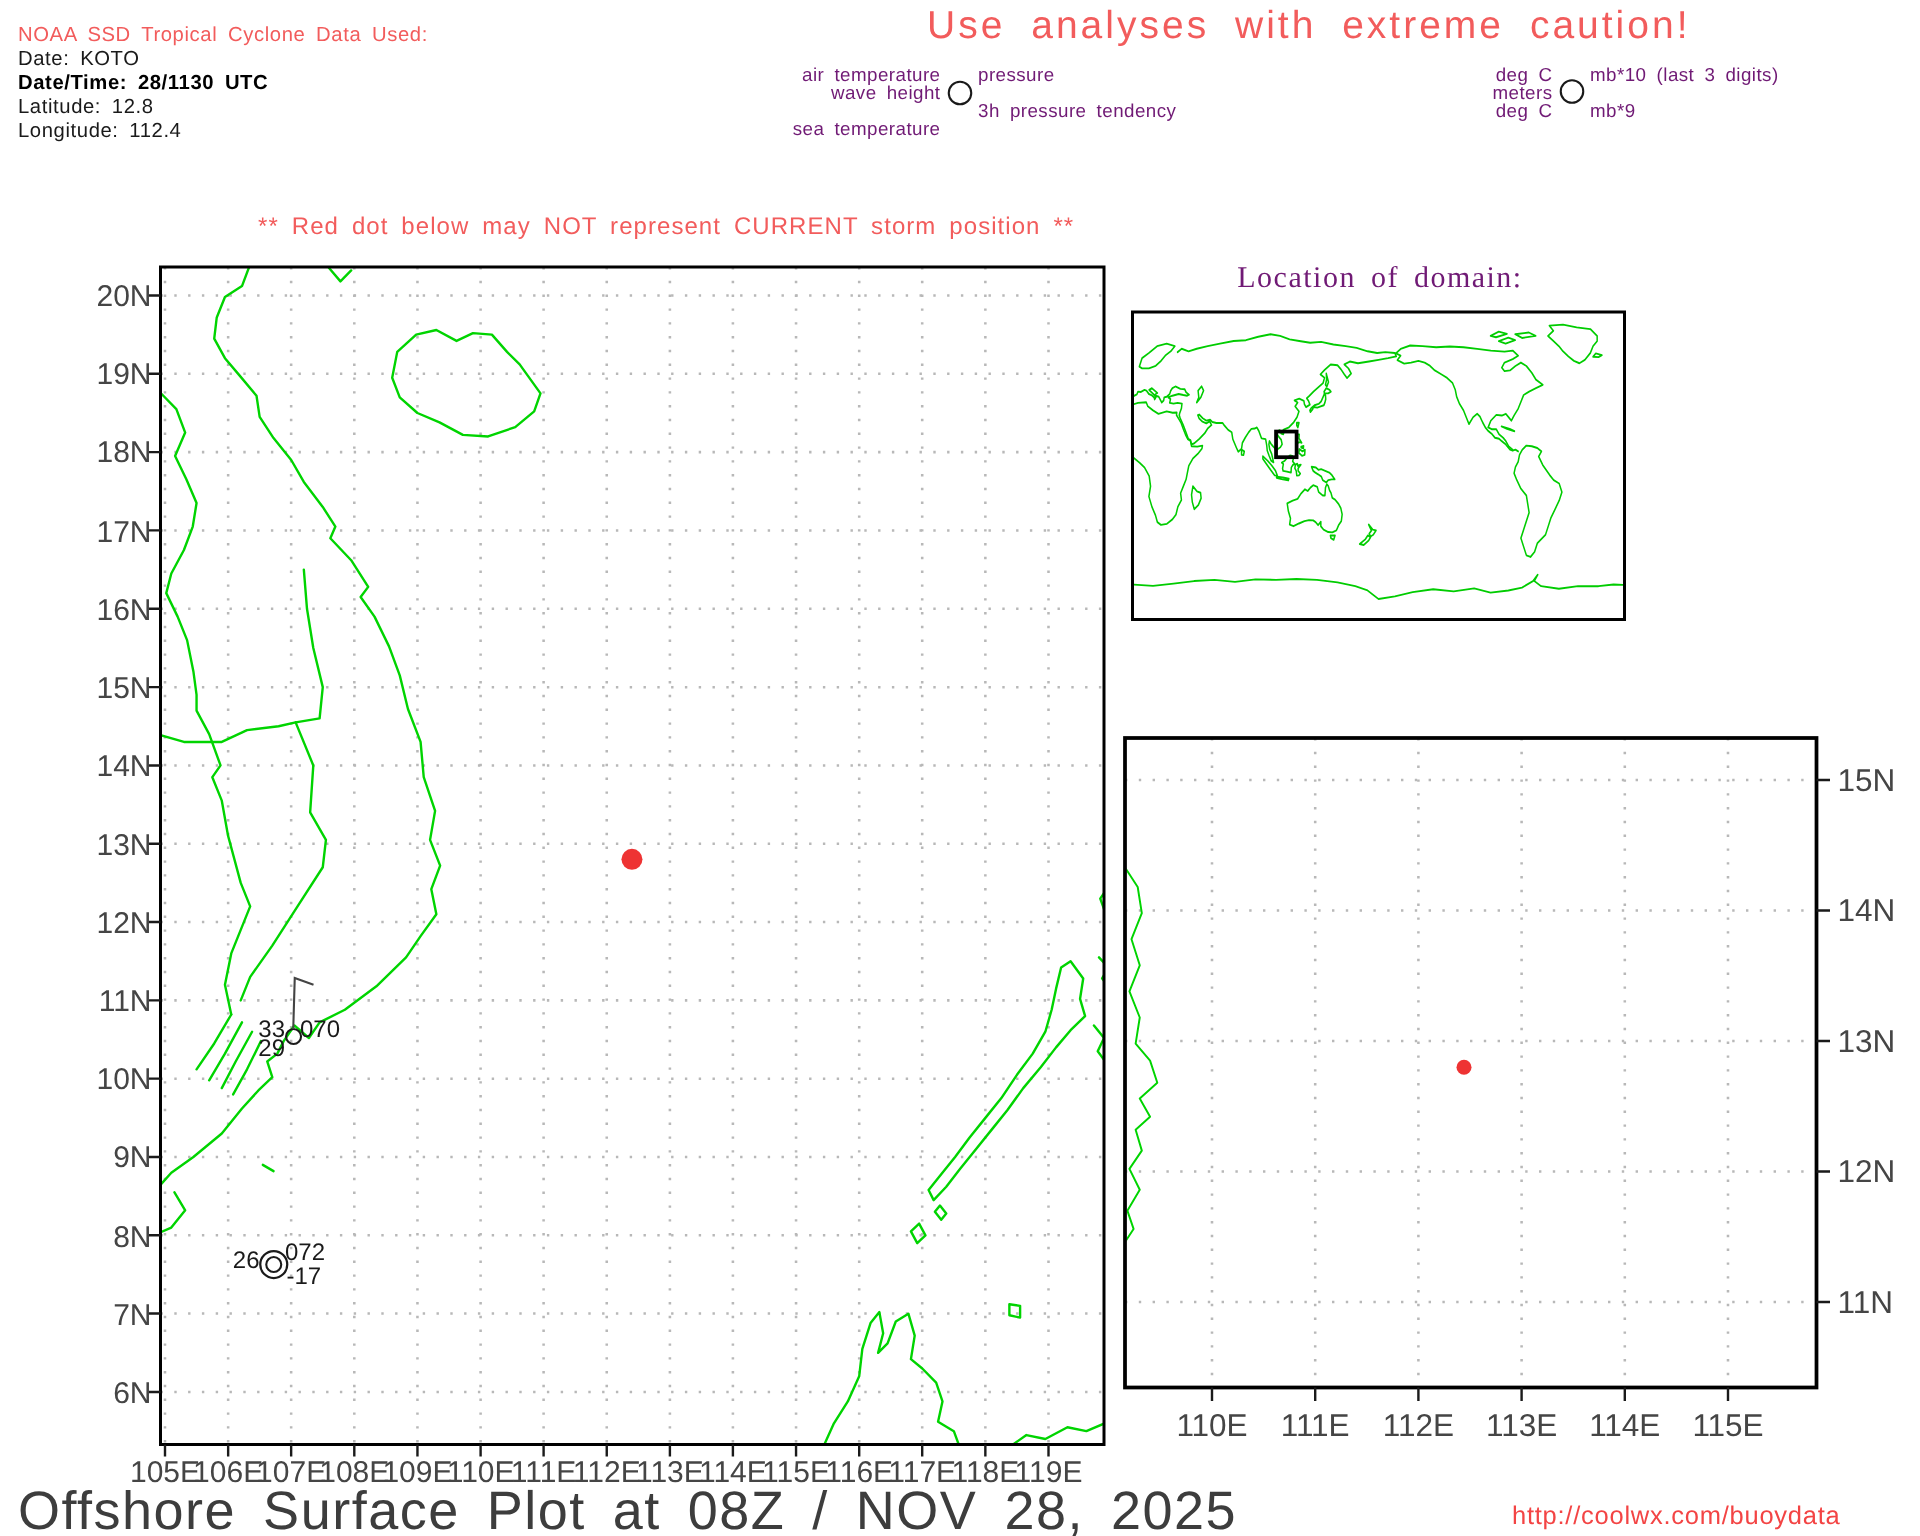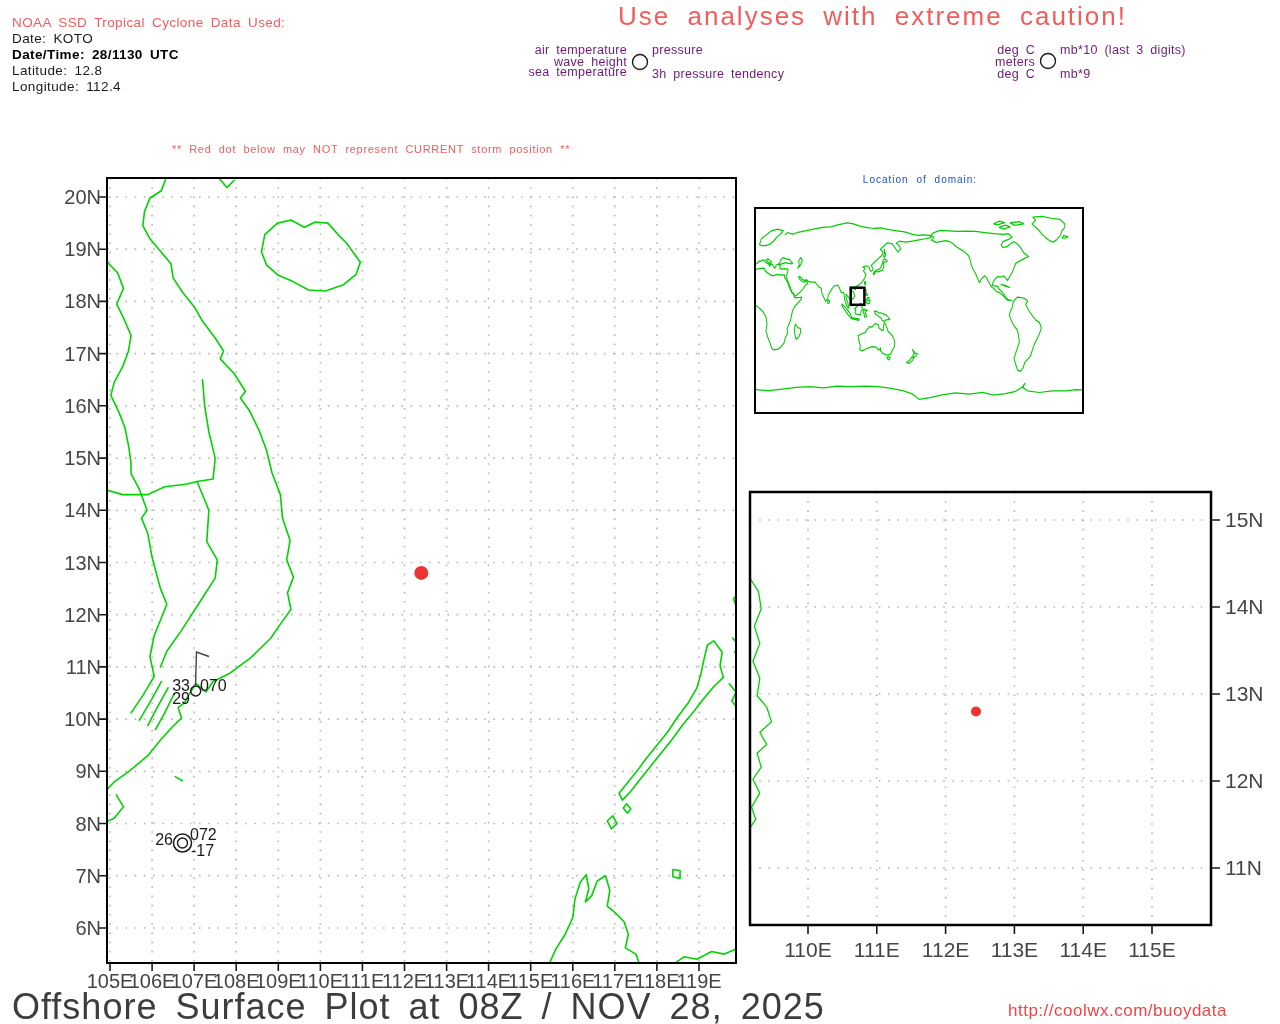--- a/index.html
+++ b/index.html
@@ -4,22 +4,22 @@
 <style>
   html,body{margin:0;padding:0;background:#fff;}
   body{width:1280px;height:1024px;position:relative;overflow:hidden;
        font-family:"Liberation Sans",sans-serif;color:#1a1a1a;}
   .t{position:absolute;white-space:pre;line-height:1.15;}
   .hdr{font-size:13.5px;letter-spacing:.4px;word-spacing:3px;margin-top:10px;}
   .salmon{color:#f25c5c;}
   .boldred{color:#000000;font-weight:bold;}
   .caution{font-size:26px;letter-spacing:2px;word-spacing:8px;}
   .leg{font-size:12.5px;letter-spacing:.3px;word-spacing:3px;color:#701a75;}
-  .warn{font-size:11px;letter-spacing:.7px;word-spacing:3.5px;}
-  .insettitle{font-size:10px;letter-spacing:1px;word-spacing:4px;color:#1d4ed8;text-align:center;}
+  .warn{font-size:16px;letter-spacing:.7px;word-spacing:3.5px;}
+  .insettitle{font-size:20px;letter-spacing:1px;word-spacing:4px;color:#701a75;text-align:center;font-family:Liberation Serif, serif;}
   .footer{font-size:36px;letter-spacing:1px;word-spacing:7px;color:#3d3d3d;}
   .url{font-size:17px;letter-spacing:.5px;color:#f34444;}
   svg{position:absolute;left:0;top:0;}
   svg text{font-family:"Liberation Sans",sans-serif;}
   .axis{font-size:20px;fill:#454545;}
   .axisbig{font-size:21px;fill:#454545;}
   .stn{font-size:16px;fill:#1a1a1a;}
   .coast{fill:none;stroke:#00d400;stroke-width:1.6;stroke-linejoin:round;stroke-linecap:round;vector-effect:non-scaling-stroke;}
   .coast-thin{fill:none;stroke:#00cc00;stroke-width:1.1;stroke-linejoin:round;stroke-linecap:round;vector-effect:non-scaling-stroke;}
   .grid{stroke:#b8b8b8;stroke-width:1.7;stroke-dasharray:1.6 7.6;fill:none;}
@@ -33,21 +33,21 @@
 <div class="t hdr" style="left:12px;top:21px;">Date: KOTO</div>
 <div class="t hdr boldred" style="left:12px;top:37px;">Date/Time: 28/1130 UTC</div>
 <div class="t hdr" style="left:12px;top:53px;">Latitude: 12.8</div>
 <div class="t hdr" style="left:12px;top:69px;">Longitude: 112.4</div>
 
 <div class="t caution salmon" style="left:600px;top:2px;width:545px;text-align:center;">Use analyses with extreme caution!</div>
 
 <div class="t leg" style="right:653px;top:43px;">air temperature</div>
 <div class="t leg" style="left:652px;top:43px;">pressure</div>
 <div class="t leg" style="right:653px;top:55px;text-align:center;">wave height</div>
-<div class="t leg" style="right:653px;top:65px;">sea temperature</div>
+<div class="t leg" style="right:653px;top:79px;">sea temperature</div>
 <div class="t leg" style="left:652px;top:67px;">3h pressure tendency</div>
 
 <div class="t leg" style="right:245px;top:43px;">deg C</div>
 <div class="t leg" style="left:1060px;top:43px;">mb*10 (last 3 digits)</div>
 <div class="t leg" style="right:245px;top:55px;">meters</div>
 <div class="t leg" style="right:245px;top:67px;">deg C</div>
 <div class="t leg" style="left:1060px;top:67px;">mb*9</div>
 
 <div class="t warn salmon" style="left:172px;top:143px;">** Red dot below may NOT represent CURRENT storm position **</div>
 

